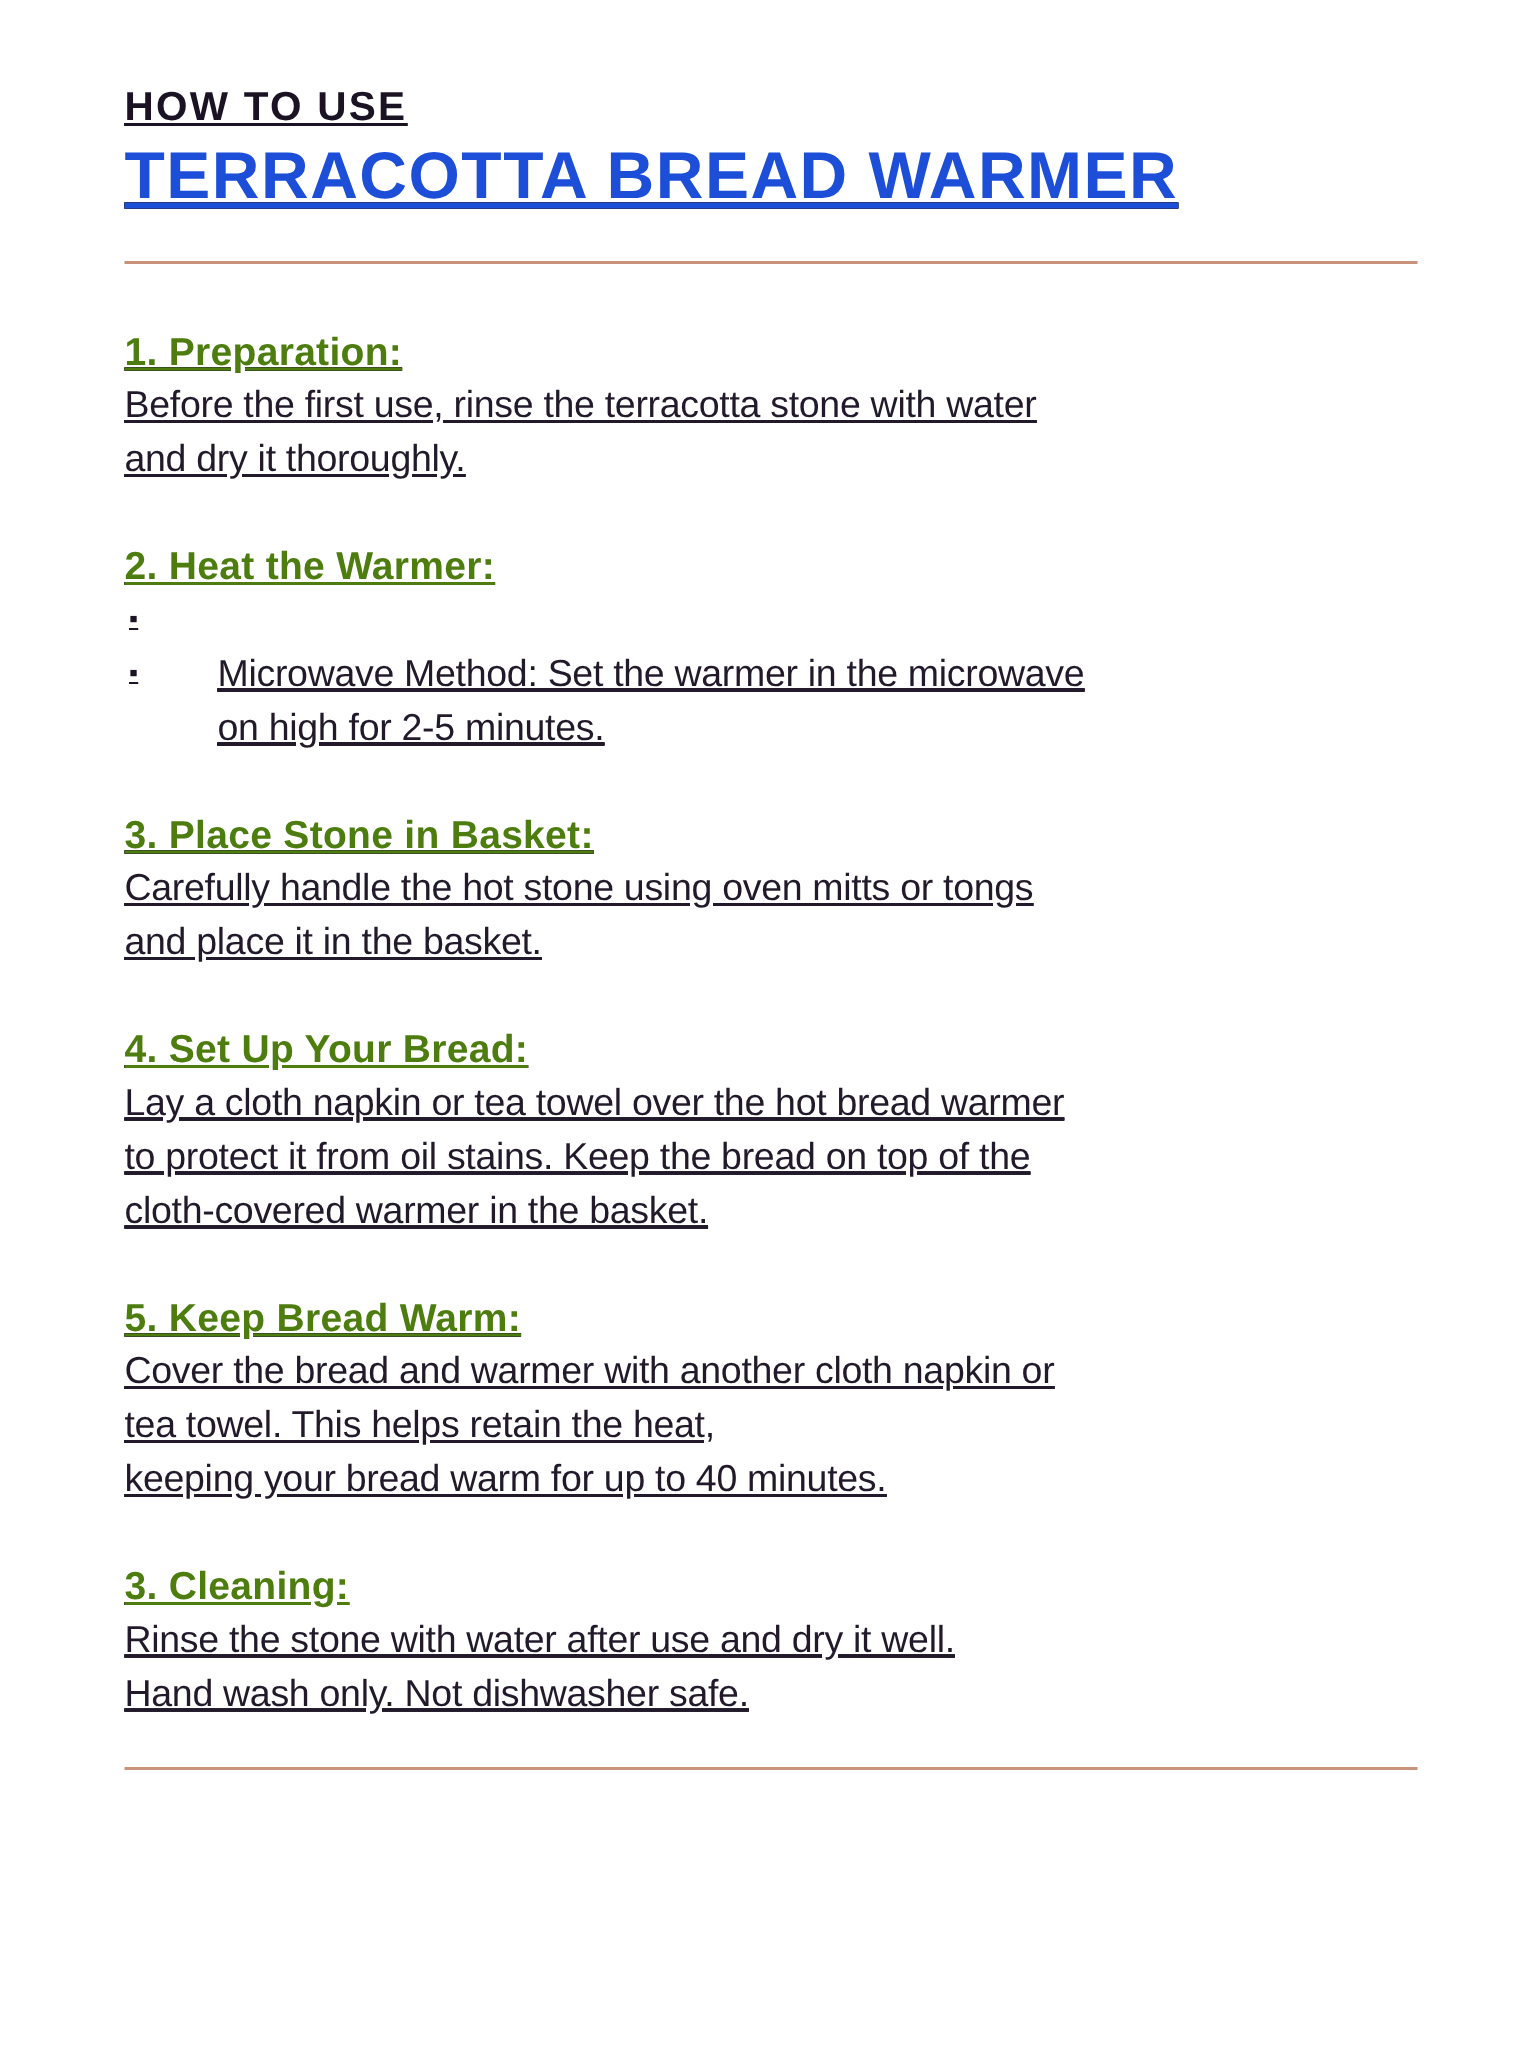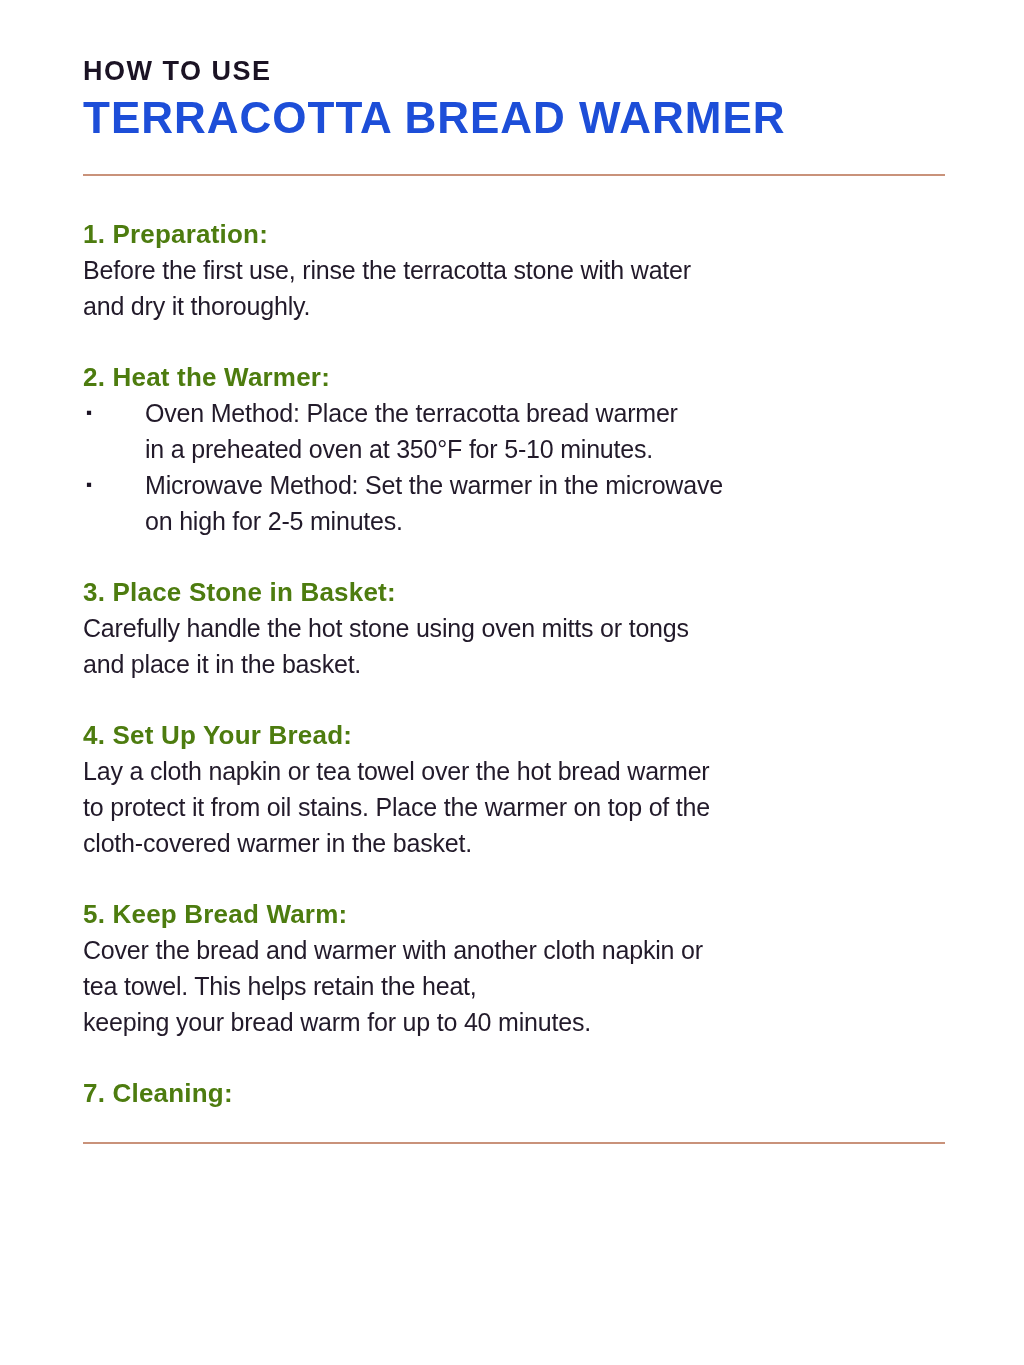--- a/index.html
+++ b/index.html
@@ -1,15 +1,15 @@
 <!DOCTYPE html>
 <html><head>
 <meta charset="utf-8">
 <style>
-  * { margin: 0; padding: 0; box-sizing: border-box; }
+  * { margin: 0; padding: 0; box-sizing: border-box; text-decoration: underline; }
   html, body { background: #ffffff; }
   body {
     width: 1024px;
     height: 1365px;
     font-family: "Liberation Sans", sans-serif;
     color: #221a2a;
     overflow: hidden;
   }
   .page {
     width: 1024px;
@@ -88,51 +88,51 @@
     <h2 class="step-heading">1. Preparation:</h2>
     <p class="step-body">Before the first use, rinse the terracotta stone with water
 and dry it thoroughly.</p>
   </section>
 
   <section class="step">
     <h2 class="step-heading">2. Heat the Warmer:</h2>
     <ul class="bullet-list">
       <li>
         <span class="bullet-marker">▪</span>
-        <span class="bullet-text">Oven Method: Place the terracotta bread warmer
-in a preheated oven at 350°F for 5-10 minutes.</span>
       </li>
       <li>
         <span class="bullet-marker">▪</span>
         <span class="bullet-text">Microwave Method: Set the warmer in the microwave
 on high for 2-5 minutes.</span>
       </li>
     </ul>
   </section>
 
   <section class="step">
     <h2 class="step-heading">3. Place Stone in Basket:</h2>
     <p class="step-body">Carefully handle the hot stone using oven mitts or tongs
 and place it in the basket.</p>
   </section>
 
   <section class="step">
     <h2 class="step-heading">4. Set Up Your Bread:</h2>
     <p class="step-body">Lay a cloth napkin or tea towel over the hot bread warmer
-to protect it from oil stains. Place the warmer on top of the
+to protect it from oil stains. Keep the bread on top of the
 cloth-covered warmer in the basket.</p>
   </section>
 
   <section class="step">
     <h2 class="step-heading">5. Keep Bread Warm:</h2>
     <p class="step-body">Cover the bread and warmer with another cloth napkin or
 tea towel. This helps retain the heat,
 keeping your bread warm for up to 40 minutes.</p>
   </section>
 
   <section class="step">
-    <h2 class="step-heading">7. Cleaning:</h2>
+    <h2 class="step-heading">3. Cleaning:</h2>
+    <p class="step-body">Rinse the stone with water after use and dry it well.
+Hand wash only. Not dishwasher safe.</p>
   </section>
 
   <hr class="divider">
 
 
 </div>
 
 </body></html>

